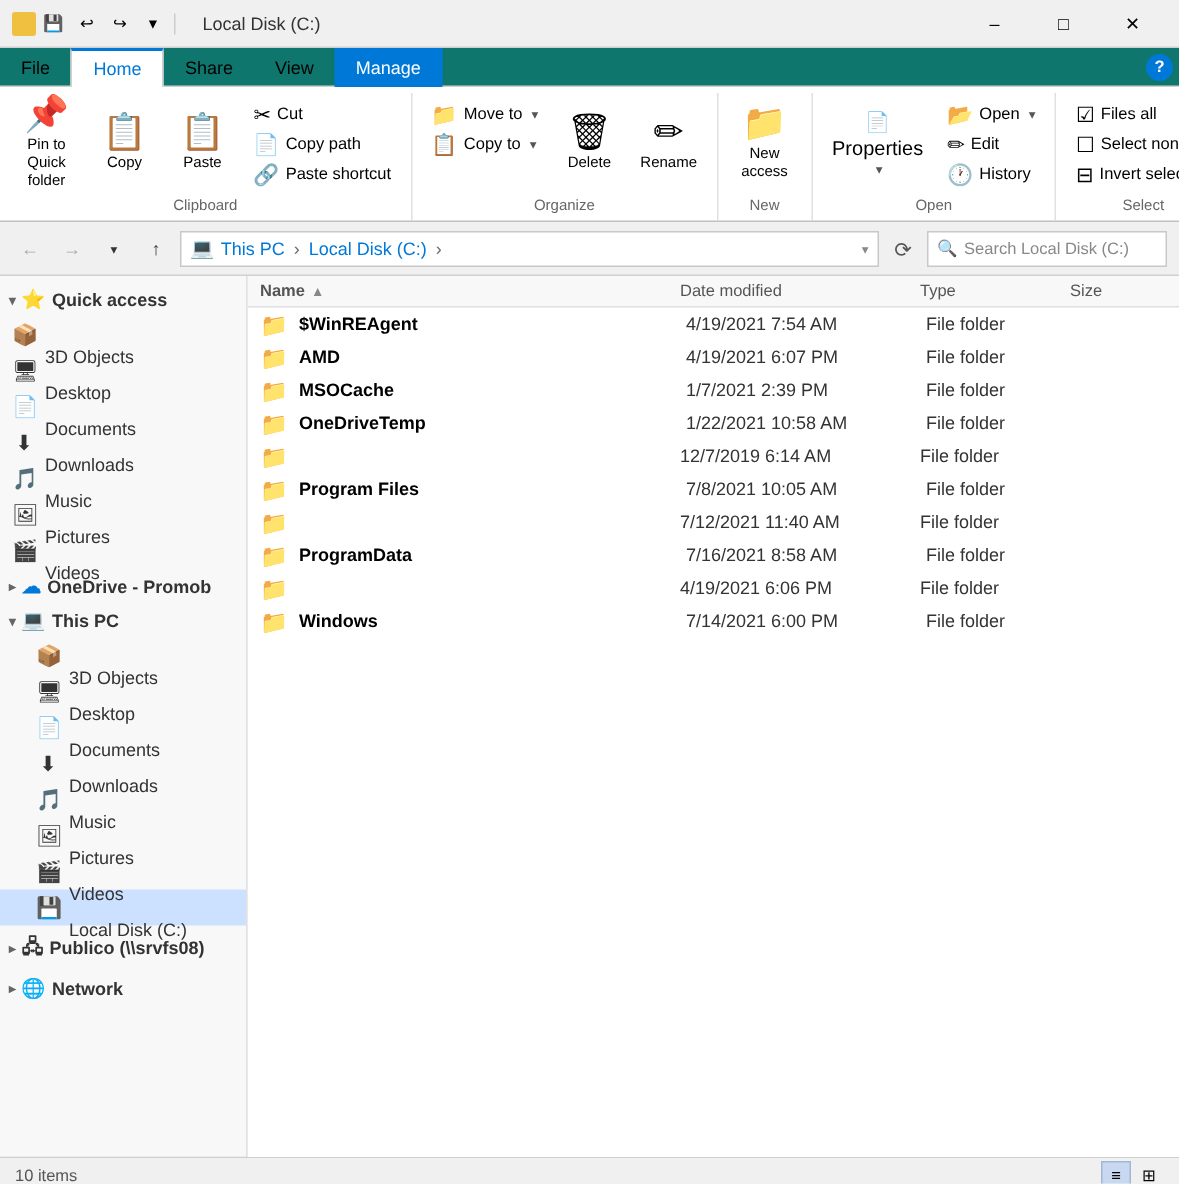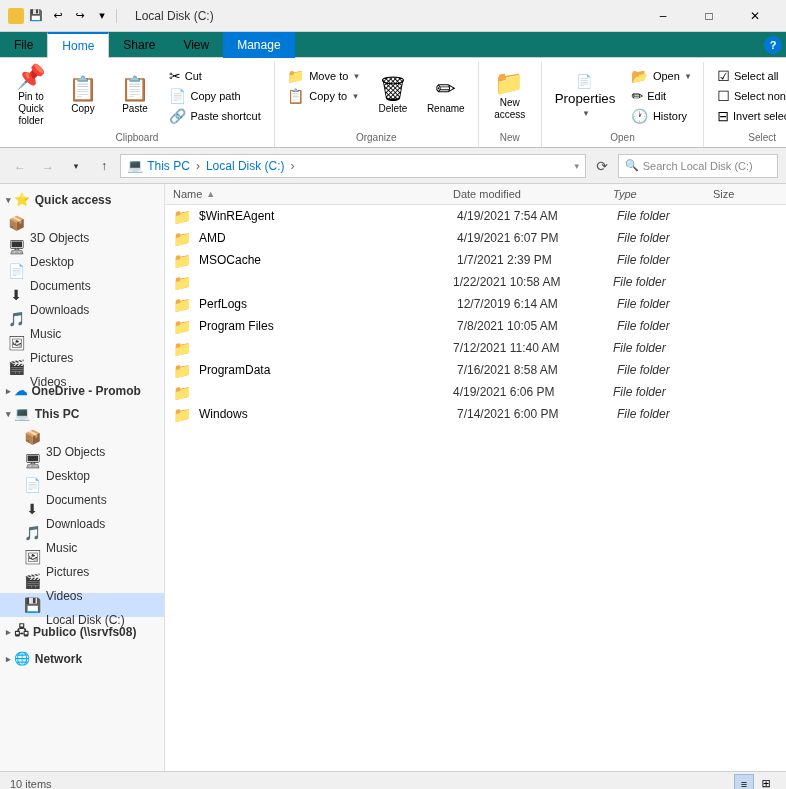--- a/index.html
+++ b/index.html
@@ -215,23 +215,23 @@
     }
     .file-list-header {
       display: flex;
       border-bottom: 1px solid #e0e0e0;
       padding: 4px 8px;
       font-size: 11px;
       color: #555;
       background: #f8f8f8;
       position: sticky; top: 0;
     }
-    .col-name { flex: 0 0 280px; display: flex; align-items: center; gap: 4px; cursor: pointer; }
+    .col-name { flex: 0 0 280px; display: flex; align-items: center; gap: 4px; cursor: pointer; font-weight: bold; }
     .col-date { flex: 0 0 160px; cursor: pointer; }
-    .col-type { flex: 0 0 100px; cursor: pointer; font-style: italic; }
+    .col-type { flex: 0 0 100px; cursor: pointer; }
     .col-size { flex: 0 0 80px; cursor: pointer; }
     .sort-arrow { font-size: 9px; color: #888; }
     .file-row {
       display: flex;
       align-items: center;
       padding: 2px 8px;
       height: 22px;
       cursor: pointer;
       font-size: 12px;
     }
@@ -411,21 +411,21 @@
       </div>
     </div>
     <div class="ribbon-group-label">Open</div>
   </div>
 
   <div class="ribbon-group" style="border-right: none;">
     <div class="ribbon-group-content">
       <div class="ribbon-col">
         <button class="ribbon-btn-small">
           <span class="btn-icon">☑</span>
-          <span>Select all</span>
+          <span>Files all</span>
         </button>
         <button class="ribbon-btn-small">
           <span class="btn-icon">☐</span>
           <span>Select none</span>
         </button>
         <button class="ribbon-btn-small">
           <span class="btn-icon">⊟</span>
           <span>Invert selection</span>
         </button>
       </div>
@@ -596,29 +596,29 @@
       <span class="file-icon folder-icon-svg">📁</span>
       <span class="file-name">MSOCache</span>
     </div>
     <div class="col-date file-date">1/7/2021 2:39 PM</div>
     <div class="col-type file-type">File folder</div>
     <div class="col-size file-size"></div>
   </div>
         <div class="file-row">
     <div class="col-name" style="display:flex;align-items:center;">
       <span class="file-icon folder-icon-svg">📁</span>
+      <span class="file-name">OneDriveTemp</span>
     </div>
     <div class="col-date file-date">1/22/2021 10:58 AM</div>
     <div class="col-type file-type">File folder</div>
     <div class="col-size file-size"></div>
   </div>
         <div class="file-row">
     <div class="col-name" style="display:flex;align-items:center;">
       <span class="file-icon folder-icon-svg">📁</span>
-      <span class="file-name">PerfLogs</span>
     </div>
     <div class="col-date file-date">12/7/2019 6:14 AM</div>
     <div class="col-type file-type">File folder</div>
     <div class="col-size file-size"></div>
   </div>
         <div class="file-row">
     <div class="col-name" style="display:flex;align-items:center;">
       <span class="file-icon folder-icon-svg">📁</span>
       <span class="file-name">Program Files</span>
     </div>

